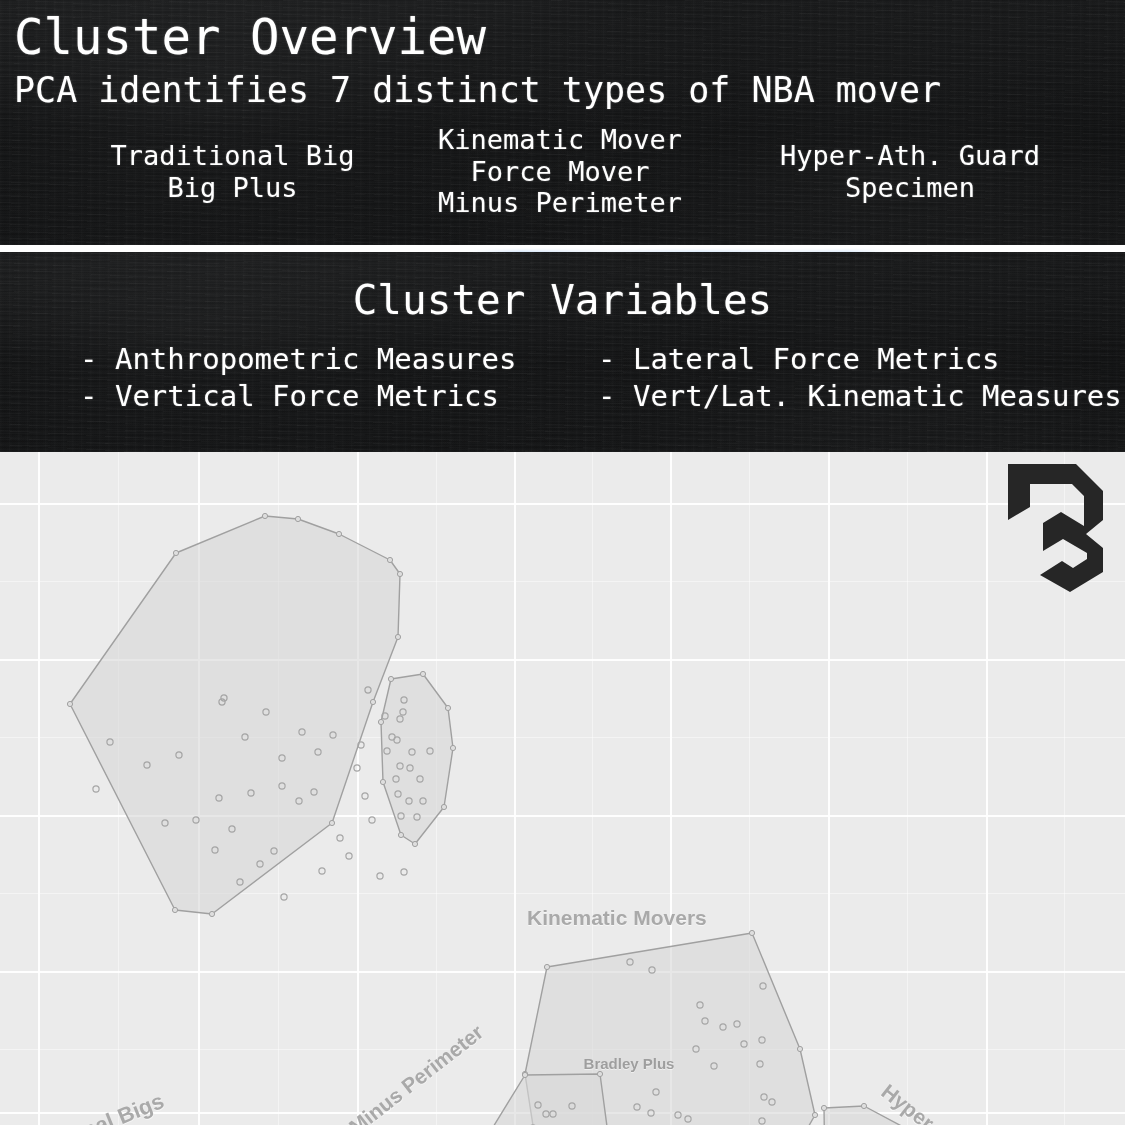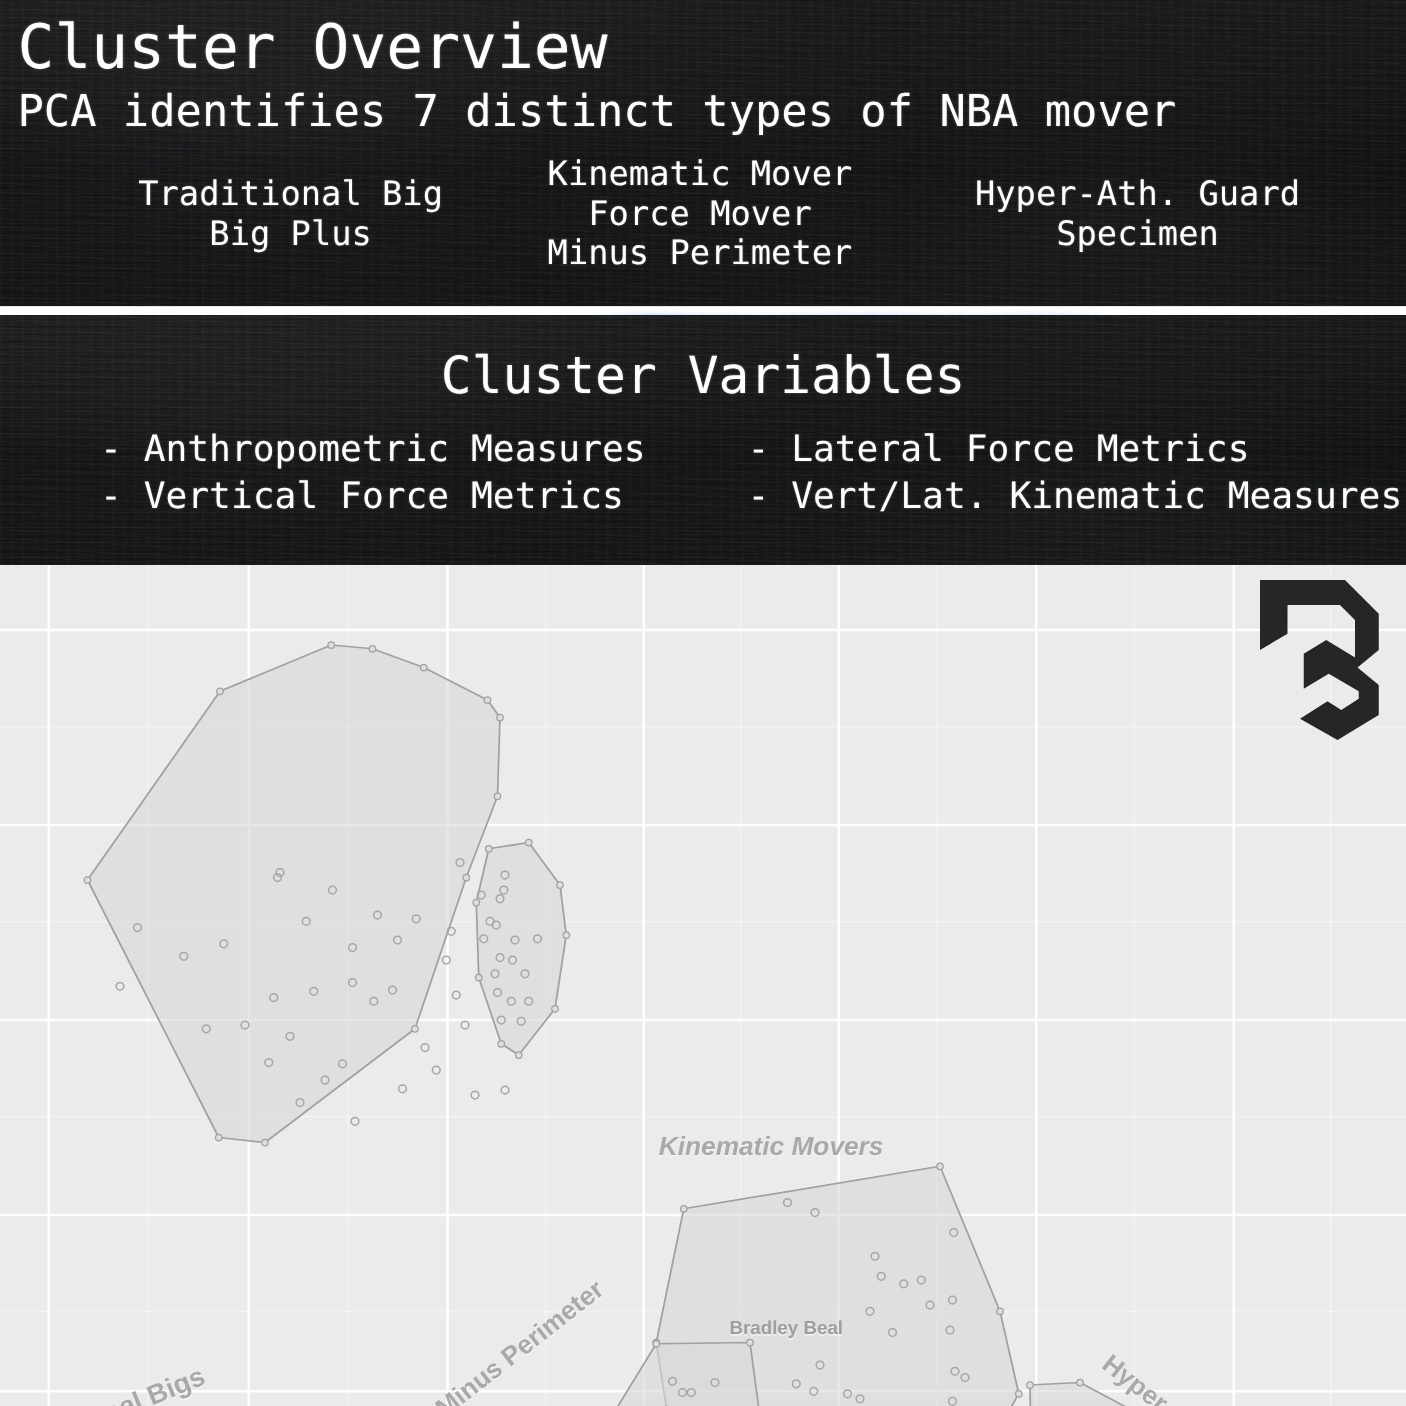--- a/index.html
+++ b/index.html
@@ -432,21 +432,21 @@
         <circle cx="912" cy="982" r="3.1" fill="none" stroke="#a6a6a6" stroke-width="1.2"></circle>
       </svg>
 
     <svg id="logo" viewBox="0 0 105 132">
       <path fill="#262626" d="M8 4 H76 L103 31 V60 L86 74 L103 88 V112 L70 132 L40 115 L62 101 L73 108 L87 99 V93 L63 79 L43 91 V63 L61 52 L84 66 V36 L72 24 H30 V47 L8 60 Z"></path>
     </svg>
 
     <div id="hull-labels">
         <div class="hull-label" style="left: 10px; top: 710px; font-size: 22px; transform: translateY(-50%) rotate(-22deg);">Traditional Bigs</div>
         <div class="hull-label" style="left: 352px; top: 678px; font-size: 21px; transform: translateY(-50%) rotate(-38deg);">Minus Perimeter</div>
-        <div class="hull-label" style="left: 527px; top: 466px; font-size: 21px; transform: translateY(-50%) rotate(0deg); font-style: italic;">Kinematic Movers</div>
+        <div class="hull-label" style="left: 527px; top: 466px; font-size: 21px; transform: translateY(-50%) rotate(0deg);">Kinematic Movers</div>
         <div class="hull-label" style="left: 884px; top: 637px; font-size: 21px; transform: translateY(-50%) rotate(38deg);">Hyper-Athletic Guards</div>
       </div>
     <div id="player-labels">
-        <div class="player-label" style="left: 629px; top: 611px;">Bradley Beal</div>
+        <div class="player-label" style="left: 629px; top: 611px;">Bradley Plus</div>
       </div>
   </div>
 
 </div>
 
 </body></html>

